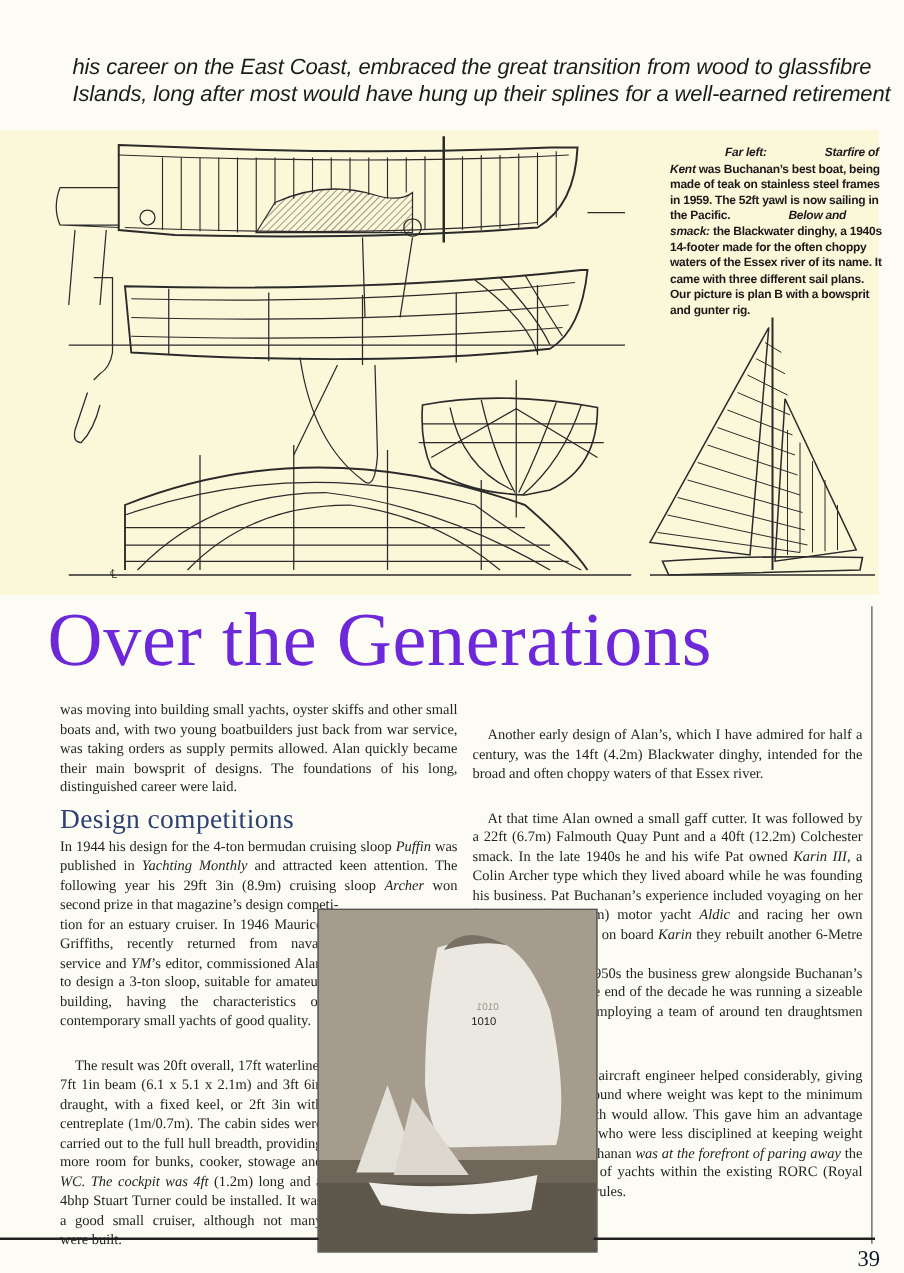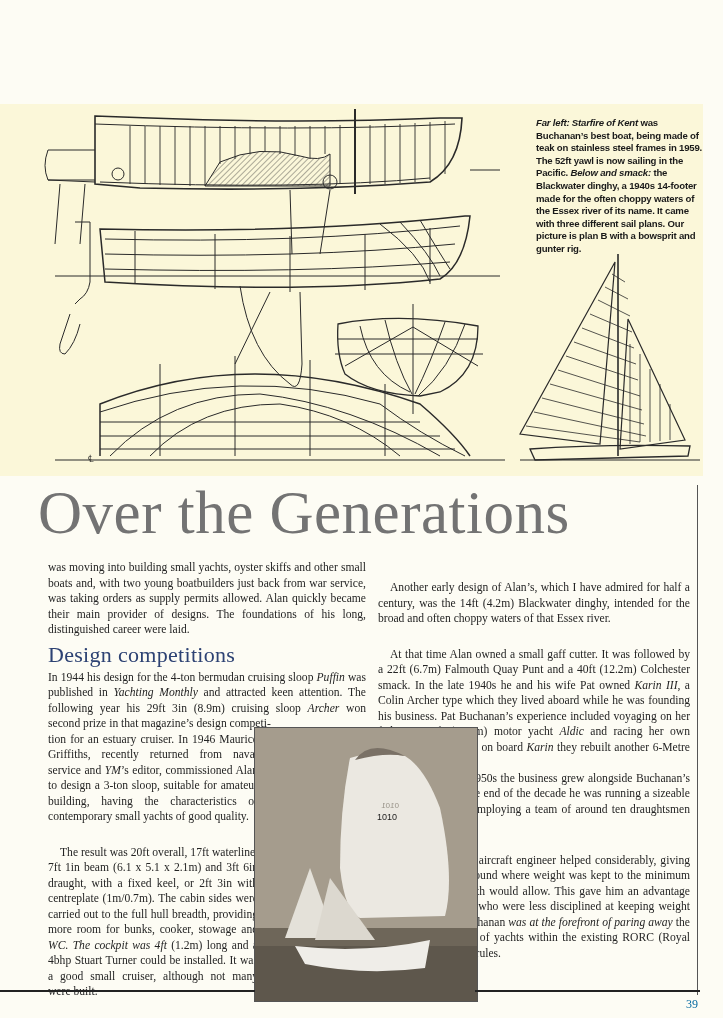--- a/index.html
+++ b/index.html
@@ -1,41 +1,43 @@
 <!DOCTYPE html>
 <html><head>
 <meta charset="utf-8">
 <style>
   html,body{margin:0;padding:0;}
   body{width:723px;height:1018px;background:#fdfcf4;position:relative;overflow:hidden;font-family:"Liberation Serif",serif;color:#222;}
   .intro{position:absolute;left:58px;top:42px;width:650px;font-family:"Liberation Sans",sans-serif;font-style:italic;font-size:17.6px;line-height:22px;color:#1c1c1c;letter-spacing:-0.1px;white-space:nowrap;}
   .plate{position:absolute;left:0;top:104px;width:703px;height:372px;background:#fbf7d9;}
   .plate svg{position:absolute;left:0;top:0;}
   .caption{position:absolute;left:536px;top:117px;width:170px;font-family:"Liberation Sans",sans-serif;font-size:9.6px;line-height:12.6px;font-weight:bold;color:#1a1a1a;letter-spacing:-0.2px;}
-  .caption i{}
-  .headline{position:absolute;left:38px;top:478px;width:660px;font-family:"Liberation Serif",serif;font-size:61px;line-height:70px;color:#737373;white-space:nowrap;letter-spacing:0.5px;}
+  .caption i{margin-left:44px;}
+  .headline{position:absolute;left:38px;top:478px;width:660px;font-family:"Liberation Serif",serif;font-size:61px;line-height:70px;color:#6d28d9;white-space:nowrap;letter-spacing:0.5px;}
   .rule-right{position:absolute;left:697px;top:485px;width:1px;height:510px;background:#555;}
   .rule-bottom-l{position:absolute;left:0;top:990px;width:255px;height:2px;background:#222;}
   .rule-bottom-r{position:absolute;left:475px;top:990px;width:225px;height:2px;background:#222;}
   .col{position:absolute;font-size:11.6px;line-height:15.5px;color:#242424;text-align:justify;}
   .col p{margin:0;}
   .col .ind{text-indent:12px;margin-top:20px;}
   .col1{left:48px;top:560px;width:318px;}
   .col2{left:378px;top:560px;width:312px;}
   .subhead{font-size:22px;line-height:28px;color:#2d4273;margin:3px 0 1px 0;letter-spacing:0.3px;}
   .narrow1{width:210px;}
   .narrow2{margin-left:107px;}
   .photo{position:absolute;left:254px;top:727px;width:222px;height:273px;background:#8a8174;border:1px solid #555;overflow:hidden;}
   .photo svg{position:absolute;left:0;top:0;}
-  .pageno{position:absolute;left:686px;top:997px;font-size:12px;color:#0369a1;}
+  .pageno{position:absolute;left:686px;top:997px;font-size:18px;color:#0f172a;}
 </style>
 </head>
 <body>
 
 <div class="intro">
+  <div>his career on the East Coast, embraced the great transition from wood to glassfibre</div>
+  <div>Islands, long after most would have hung up their splines for a well-earned retirement</div>
 </div>
 
 <div class="plate">
   <svg width="703" height="372" viewBox="0 0 703 372" fill="none" stroke="#2a2a2a" stroke-width="1">
 
     <g>
       <path d="M95 12 L150 14 Q300 20 440 14 L462 14 Q460 60 430 78 Q300 88 140 84 L95 80 Z" stroke-width="1.6"></path>
       <path d="M95 20 Q300 28 455 20"></path>
       <path d="M100 78 Q300 86 430 74"></path>
       <path d="M48 46 L95 46 M48 46 Q42 62 48 76 L95 78 M48 76 L95 76"></path>
@@ -98,21 +100,21 @@
 
 <div class="caption">
   <i>Far left:</i>
   <i>Starfire of Kent</i><span> was Buchanan’s best boat, being made of teak on stainless steel frames in 1959. The 52ft yawl is now sailing in the Pacific. </span><i>Below and smack:</i><span> the Blackwater dinghy, a 1940s 14-footer made for the often choppy waters of the Essex river of its name. It came with three different sail plans. Our picture is plan B with a bowsprit and gunter rig.</span>
 </div>
 
 <div class="headline">Over the Generations</div>
 <div class="rule-right"></div>
 
 <div class="col col1">
-  <p>was moving into building small yachts, oyster skiffs and other small boats and, with two young boatbuilders just back from war service, was taking orders as supply permits allowed. Alan quickly became their main provider of designs. The foundations of his long, distinguished career were laid.</p>
+  <p>was moving into building small yachts, oyster skiffs and other small boats and, with two young boatbuilders just back from war service, was taking orders as supply permits allowed. Alan quickly became their main bowsprit of designs. The foundations of his long, distinguished career were laid.</p>
   <div class="subhead">Design competitions</div>
   <p><span>In 1944 his design for the 4-ton bermudan cruising sloop </span><i>Puffin</i><span> was published in </span><i>Yachting Monthly</i><span> and attracted keen attention. The following year his 29ft 3in (8.9m) cruising sloop </span><i>Archer</i><span> won second prize in that magazine’s design competi-</span></p>
   <p class="narrow1"><span>tion for an estuary cruiser. In 1946 Maurice Griffiths, recently returned from naval service and </span><i>YM</i><span>’s editor, commissioned Alan to design a 3-ton sloop, suitable for amateur building, having the characteristics of contemporary small yachts of good quality.</span></p>
   <p class="narrow1 ind"><span>The result was 20ft overall, 17ft waterline, 7ft 1in beam (6.1 x 5.1 x 2.1m) and 3ft 6in draught, with a fixed keel, or 2ft 3in with centreplate (1m/0.7m). The cabin sides were carried out to the full hull breadth, providing more room for bunks, cooker, stowage and </span><i>WC. The cockpit was 4ft</i><span> (1.2m) long and a 4bhp Stuart Turner could be installed. It was a good small cruiser, although not many were built.</span></p>
 </div>
 
 <div class="col col2">
   <p class="ind">Another early design of Alan’s, which I have admired for half a century, was the 14ft (4.2m) Blackwater dinghy, intended for the broad and often choppy waters of that Essex river.</p>
   <p class="ind"><span>At that time Alan owned a small gaff cutter. It was followed by a 22ft (6.7m) Falmouth Quay Punt and a 40ft (12.2m) Colchester smack. In the late 1940s he and his wife Pat owned </span><i>Karin III</i><span>, a Colin Archer type which they lived aboard while he was founding his business. Pat Buchanan’s experience included voyaging on her father’s 100ft (30.4m) motor yacht </span><i>Aldic</i><span> and racing her own Dragon. While living on board </span><i>Karin</i><span> they rebuilt another 6-Metre yacht for racing</span></p>
   <p class="narrow2">locally. During the 1950s the business grew alongside Buchanan’s reputation, and by the end of the decade he was running a sizeable office at Burnham, employing a team of around ten draughtsmen and engineers.</p>

